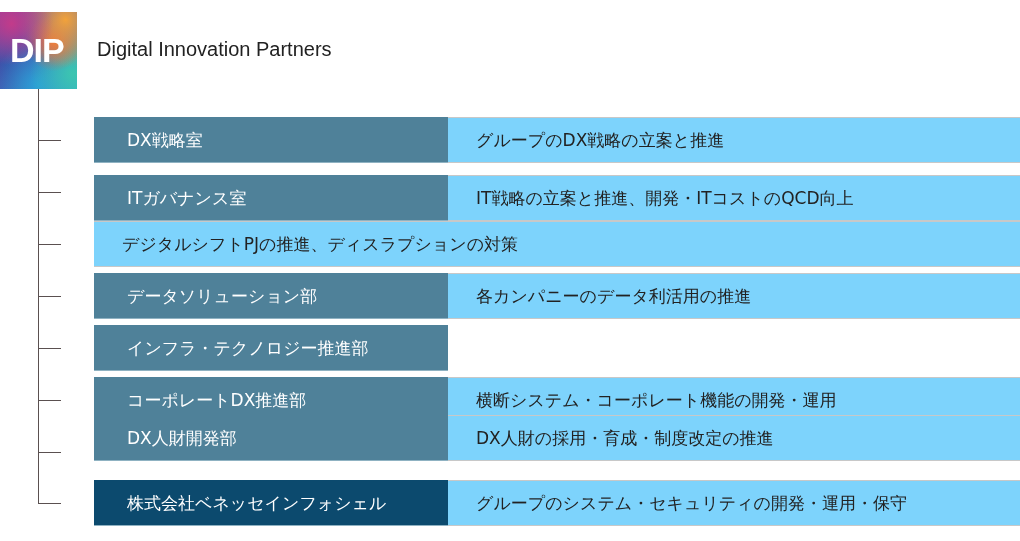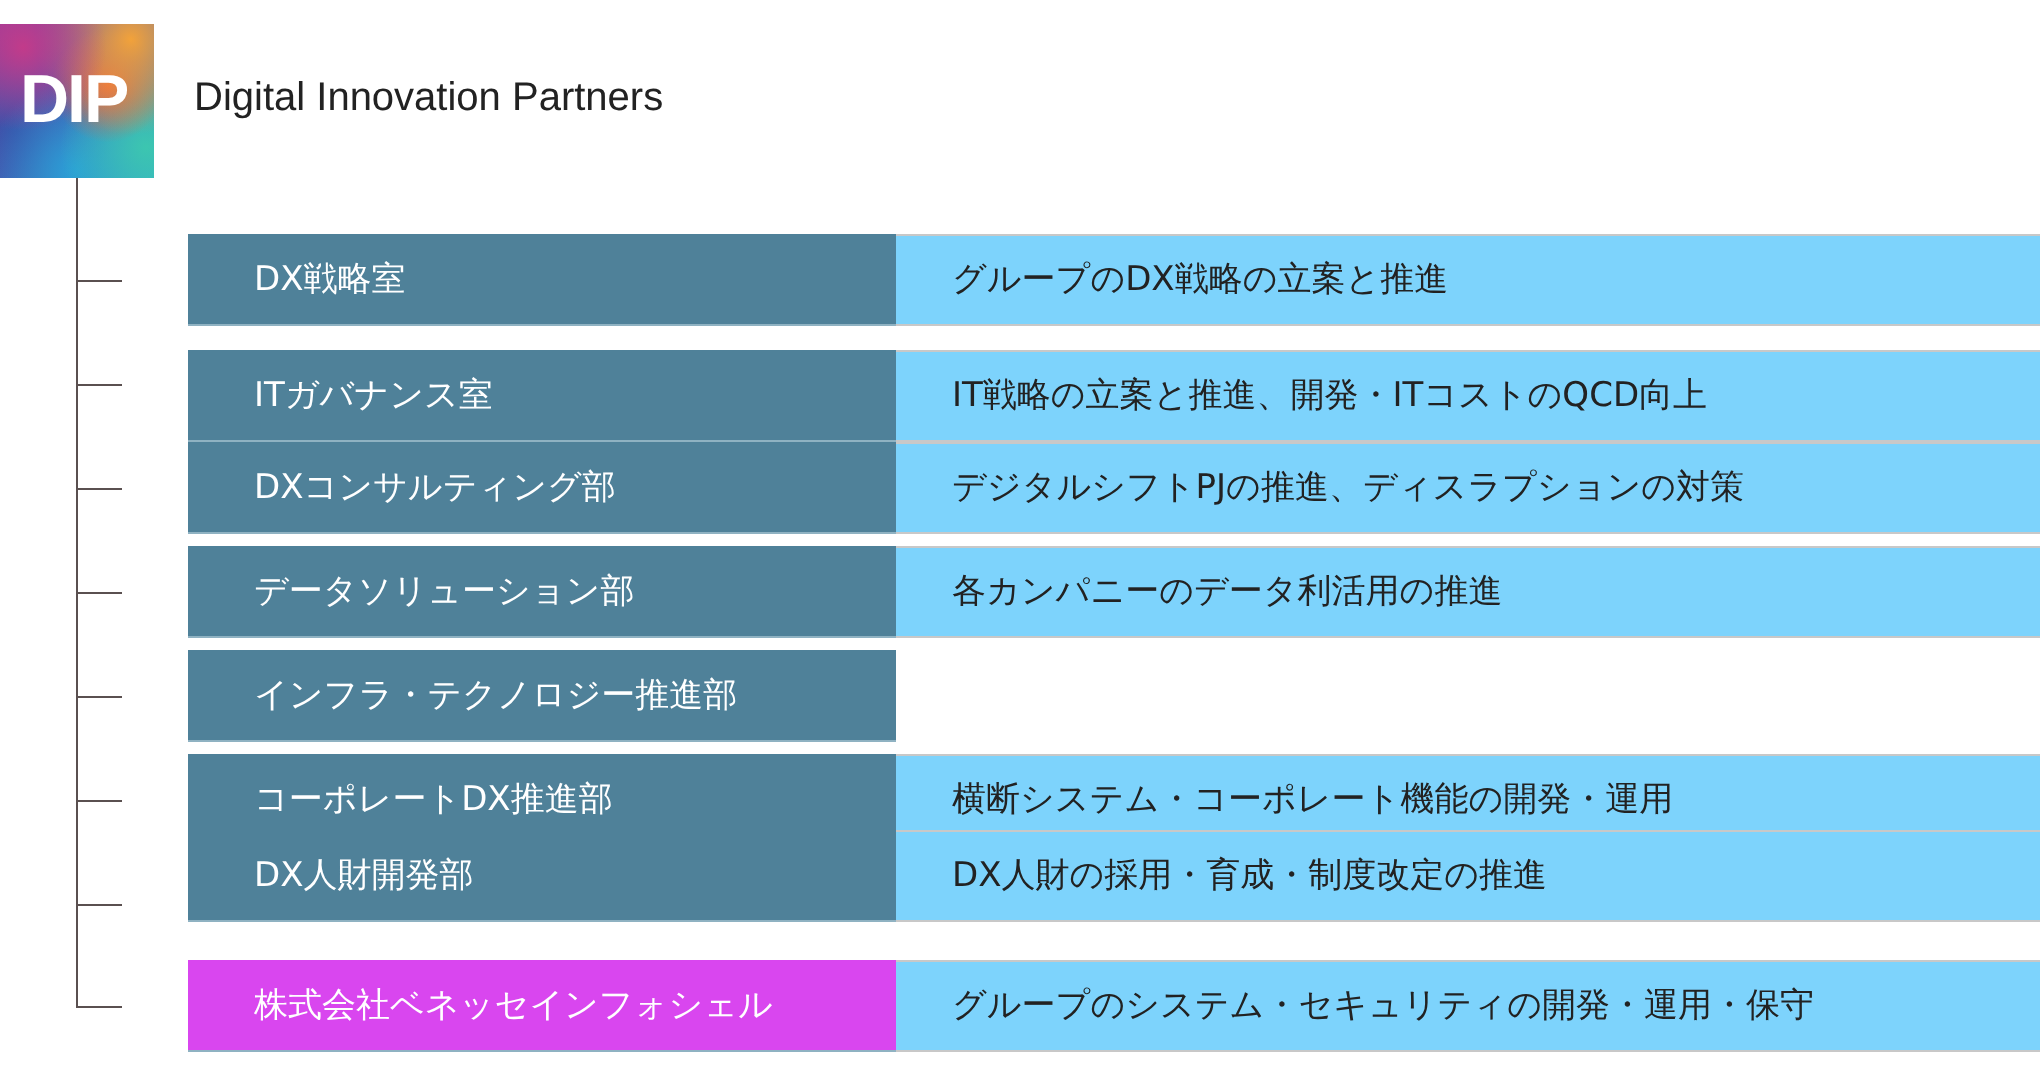--- a/index.html
+++ b/index.html
@@ -17,21 +17,21 @@
     .logo-text { position: absolute; left: 10px; top: 18px; color: #ffffff; font-weight: bold;
                  font-size: 34px; letter-spacing: -1px; font-family: "Liberation Sans", sans-serif; line-height: 40px; }
     .title { position: absolute; left: 97px; top: 38px; font-size: 20px; color: #222222;
              font-family: "Liberation Sans", sans-serif; text-align: center; }
     .tree-v { position: absolute; left: 38px; top: 89px; width: 1px; height: 415px; background: #5a5050; }
     .row { position: absolute; left: 61px; width: 959px; height: 46px; display: flex; margin-left: 33px; }
     .tree-h { position: absolute; left: 38px; width: 23px; height: 1px; background: #5a5050; }
     .dept { width: 354px; height: 46px; background: #4f8199; color: #ffffff; font-size: 17px;
             line-height: 46px; padding-left: 33px; box-sizing: border-box;
             border-bottom: 1px solid #8fb2c2; }
-    .dept.sub { background: #d946ef; }
+    .dept.sub { background: #0c4a6e; }
     .desc { flex: 1; height: 46px; background: #7dd3fc; border: 1px solid #c8c8c8; border-left: none;
             box-sizing: border-box; color: #222222; font-size: 17px; line-height: 44px; padding-left: 28px; }
   </style>
 </head>
 <body>
 
 <div class="logo">
   <span class="logo-text">DIP</span>
 </div>
 <div class="title">Digital Innovation Partners</div>
@@ -45,21 +45,20 @@
 </div>
 
 <div class="tree-h" style="top:192px"></div>
 <div class="row" style="top:175px">
   <div class="dept">ITガバナンス室</div>
   <div class="desc">IT戦略の立案と推進、開発・ITコストのQCD向上</div>
 </div>
 
 <div class="tree-h" style="top:244px"></div>
 <div class="row" style="top:221px">
-  <div class="dept">DXコンサルティング部</div>
   <div class="desc">デジタルシフトPJの推進、ディスラプションの対策</div>
 </div>
 
 <div class="tree-h" style="top:296px"></div>
 <div class="row" style="top:273px">
   <div class="dept">データソリューション部</div>
   <div class="desc">各カンパニーのデータ利活用の推進</div>
 </div>
 
 <div class="tree-h" style="top:348px"></div>

